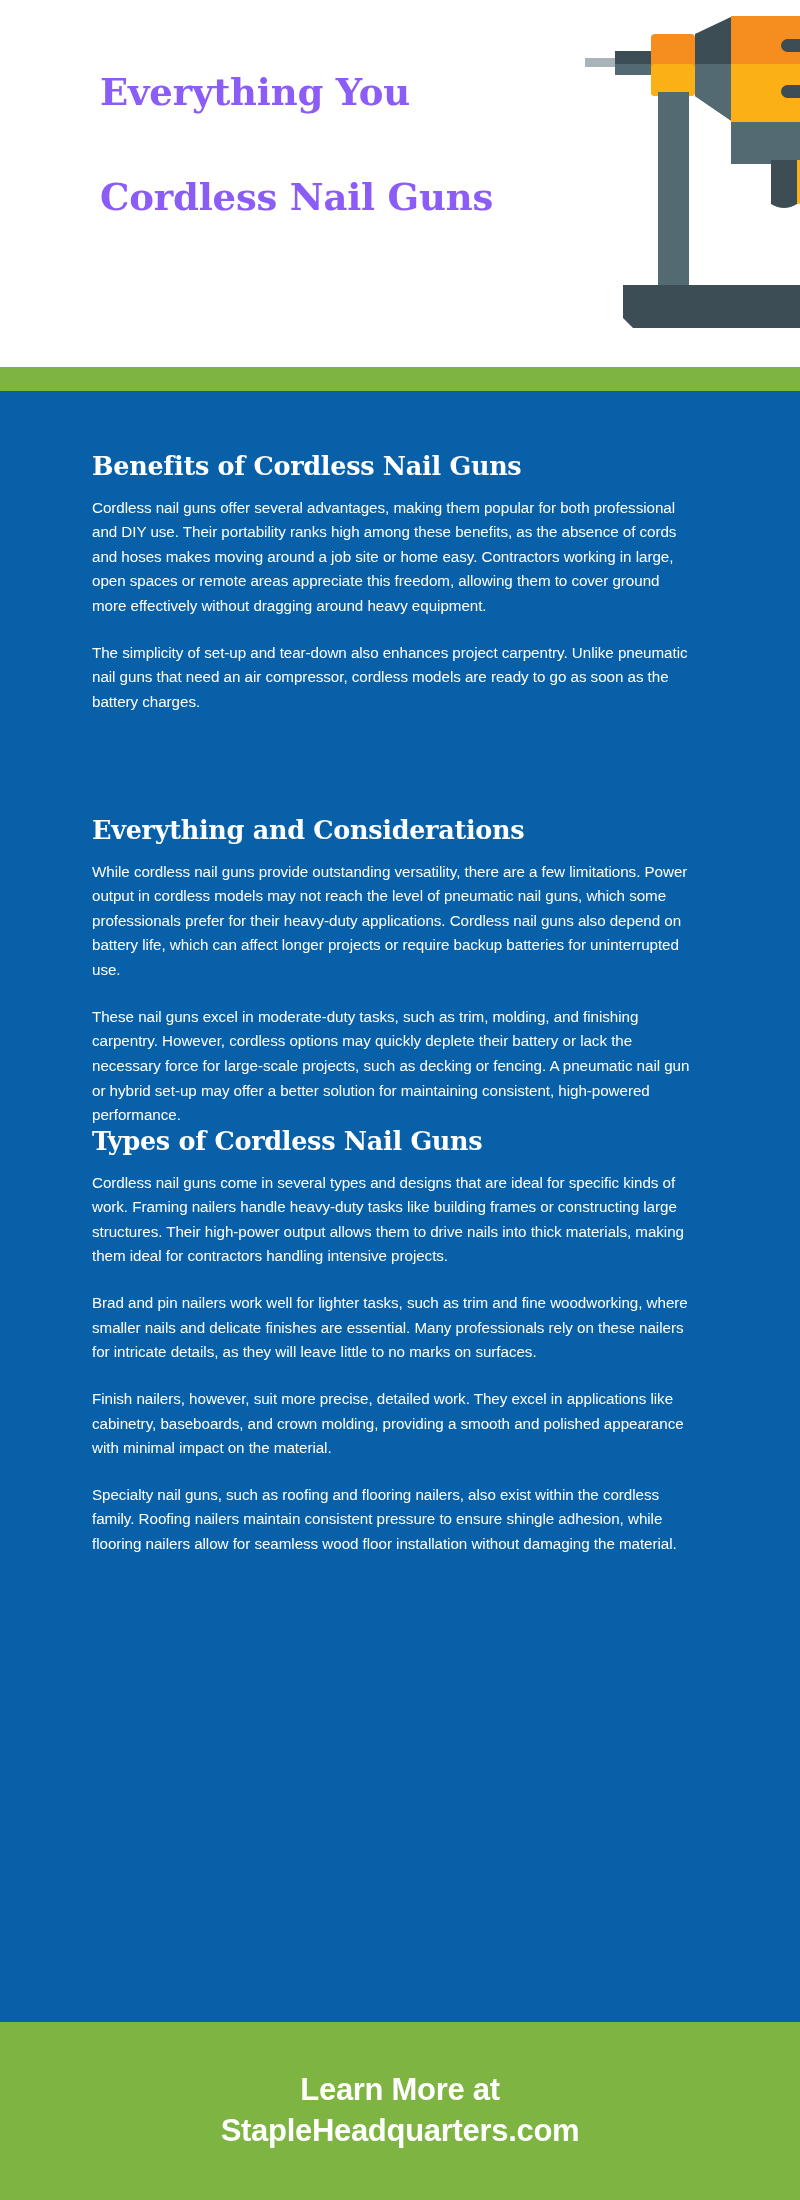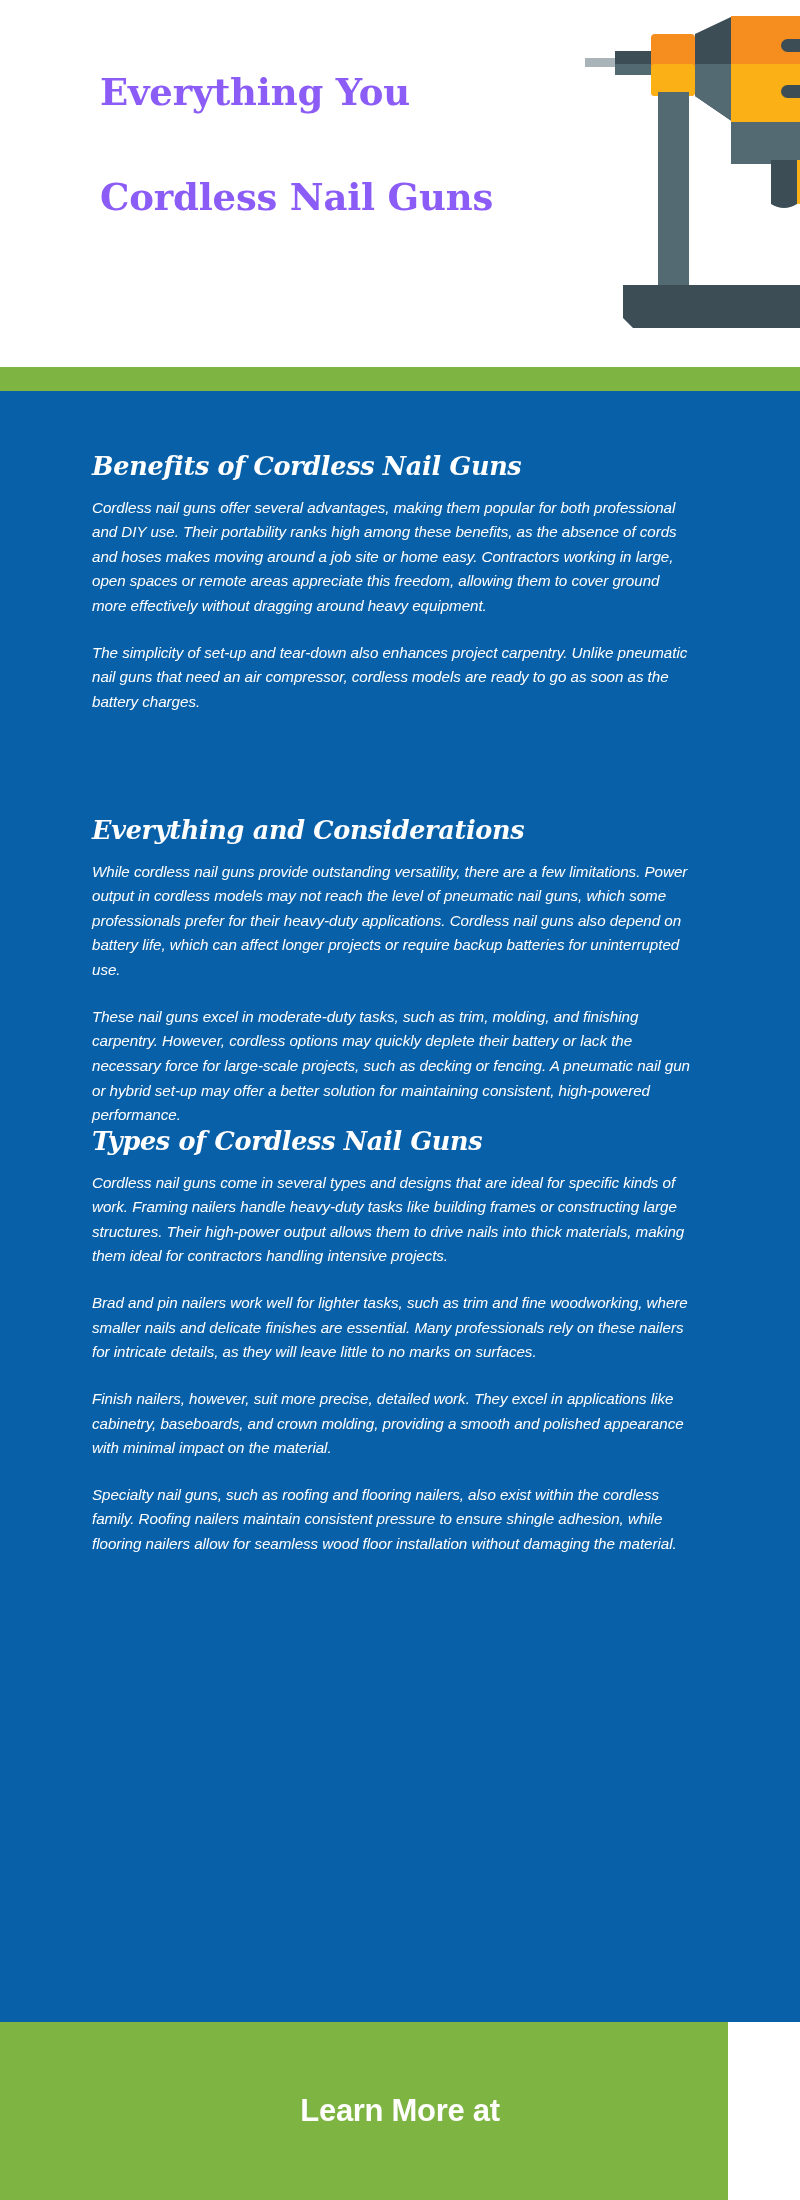--- a/index.html
+++ b/index.html
@@ -67,21 +67,20 @@
   }
 
   
   .body-panel {
     position: absolute;
     left: 0;
     top: 391px;
     width: 800px;
     height: 1631px;
     background: #0860A8;
-    font-style: italic;
   }
 
   .content {
     position: absolute;
     left: 92px;
     top: 0;
     width: 616px;
   }
 
   .section {
@@ -113,21 +112,21 @@
 
   .sec-benefits   { position: absolute; left: 0; top: 60px;   width: 600px; }
   .sec-limits     { position: absolute; left: 0; top: 424px;  width: 600px; }
   .sec-types      { position: absolute; left: 0; top: 735px;  width: 600px; }
 
   
   .footer {
     position: absolute;
     left: 0;
     top: 2022px;
-    width: 728px;
+    width: 800px;
     height: 178px;
     background: #7EB441;
   }
 
   .footer-inner {
     position: absolute;
     left: 0;
     top: 0;
     width: 800px;
     height: 178px;
@@ -214,16 +213,17 @@
         <p class="section-para">Finish nailers, however, suit more precise, detailed work. They excel in applications like cabinetry, baseboards, and crown molding, providing a smooth and polished appearance with minimal impact on the material.</p>
         <p class="section-para">Specialty nail guns, such as roofing and flooring nailers, also exist within the cordless family. Roofing nailers maintain consistent pressure to ensure shingle adhesion, while flooring nailers allow for seamless wood floor installation without damaging the material.</p>
       </div>
 
     </div>
   </div>
 
   <div class="footer">
     <div class="footer-inner">
       <div class="footer-line">Learn More at</div>
+      <div class="footer-line">StapleHeadquarters.com</div>
     </div>
   </div>
 
 </div>
 
 </body></html>

